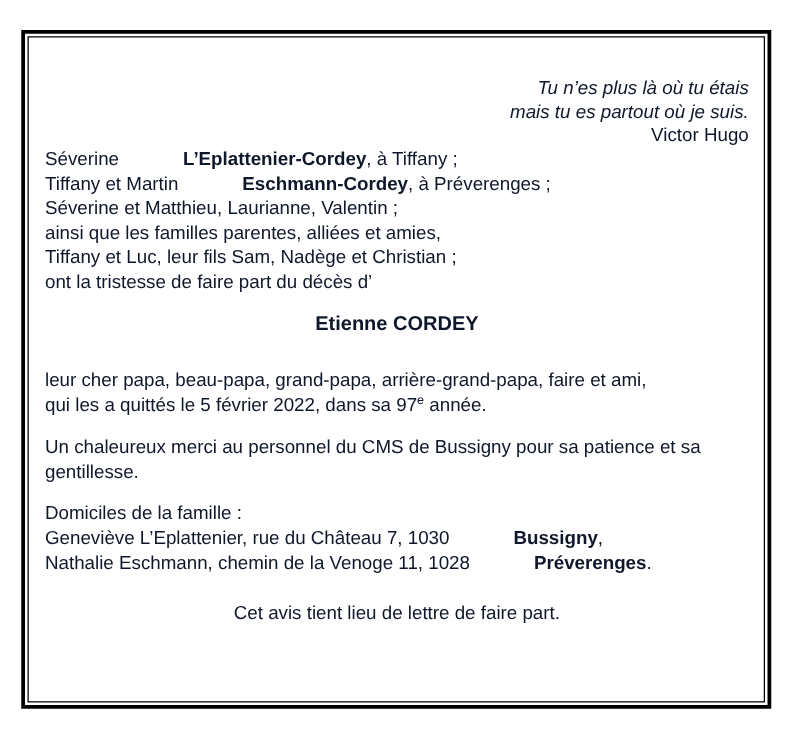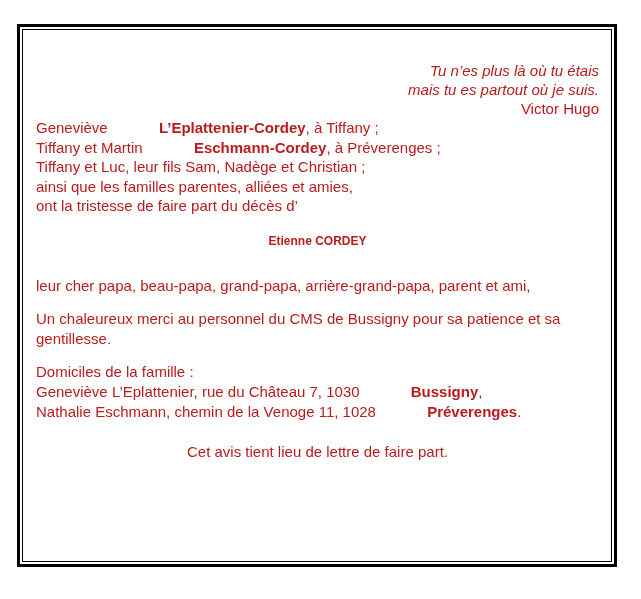--- a/index.html
+++ b/index.html
@@ -3,21 +3,21 @@
 <meta charset="utf-8">
 <style>
   * { margin: 0; padding: 0; box-sizing: border-box; }
   html, body { background: #ffffff; }
   .page {
     position: relative;
     width: 641px;
     height: 599px;
     background: #ffffff;
     font-family: "Liberation Sans", sans-serif;
-    color: #b91c1c;
+    color: #0f172a;
     overflow: hidden;
     border-radius: 29px;
   }
   .frame {
     position: absolute;
     left: 17px;
     top: 24px;
     width: 600px;
     height: 543px;
     border: 3px solid #000000;
@@ -36,21 +36,21 @@
   }
   .quote {
     text-align: right;
     line-height: 19px;
   }
   .quote .italic { font-style: italic; }
   .family { line-height: 19.5px; }
   .title {
     text-align: center;
     font-weight: bold;
-    font-size: 12px;
+    font-size: 16px;
     line-height: 22px;
     margin: 14px 0 24px 0;
   }
   .para { margin-bottom: 13px; }
   .closing {
     text-align: center;
     margin-top: 20px;
   }
   b { font-weight: bold; margin-left: 47px; }
   sup {
@@ -67,31 +67,33 @@
     <div class="frame-inner">
       <div class="content">
 
         <div class="quote">
           <div class="italic">Tu n’es plus là où tu étais</div>
           <div class="italic">mais tu es partout où je suis.</div>
           <div>Victor Hugo</div>
         </div>
 
         <div class="family">
-          <div><span>Geneviève </span><b>L’Eplattenier-Cordey</b><span>, à Tiffany ;</span></div>
+          <div><span>Séverine </span><b>L’Eplattenier-Cordey</b><span>, à Tiffany ;</span></div>
           <div><span>Tiffany et Martin </span><b>Eschmann-Cordey</b><span>, à Préverenges ;</span></div>
+          <div>Séverine et Matthieu, Laurianne, Valentin ;</div>
+          <div>ainsi que les familles parentes, alliées et amies,</div>
           <div>Tiffany et Luc, leur fils Sam, Nadège et Christian ;</div>
-          <div>ainsi que les familles parentes, alliées et amies,</div>
           <div>ont la tristesse de faire part du décès d’</div>
         </div>
 
         <div class="title">Etienne CORDEY</div>
 
         <div class="para">
-          <div>leur cher papa, beau-papa, grand-papa, arrière-grand-papa, parent et ami,</div>
+          <div>leur cher papa, beau-papa, grand-papa, arrière-grand-papa, faire et ami,</div>
+          <div><span>qui les a quittés le 5 février 2022, dans sa 97</span><sup>e</sup><span> année.</span></div>
         </div>
 
 
         <div class="para">
           <div>Un chaleureux merci au personnel du CMS de Bussigny pour sa patience et sa</div>
           <div>gentillesse.</div>
         </div>
 
         <div class="para">
           <div>Domiciles de la famille :</div>

